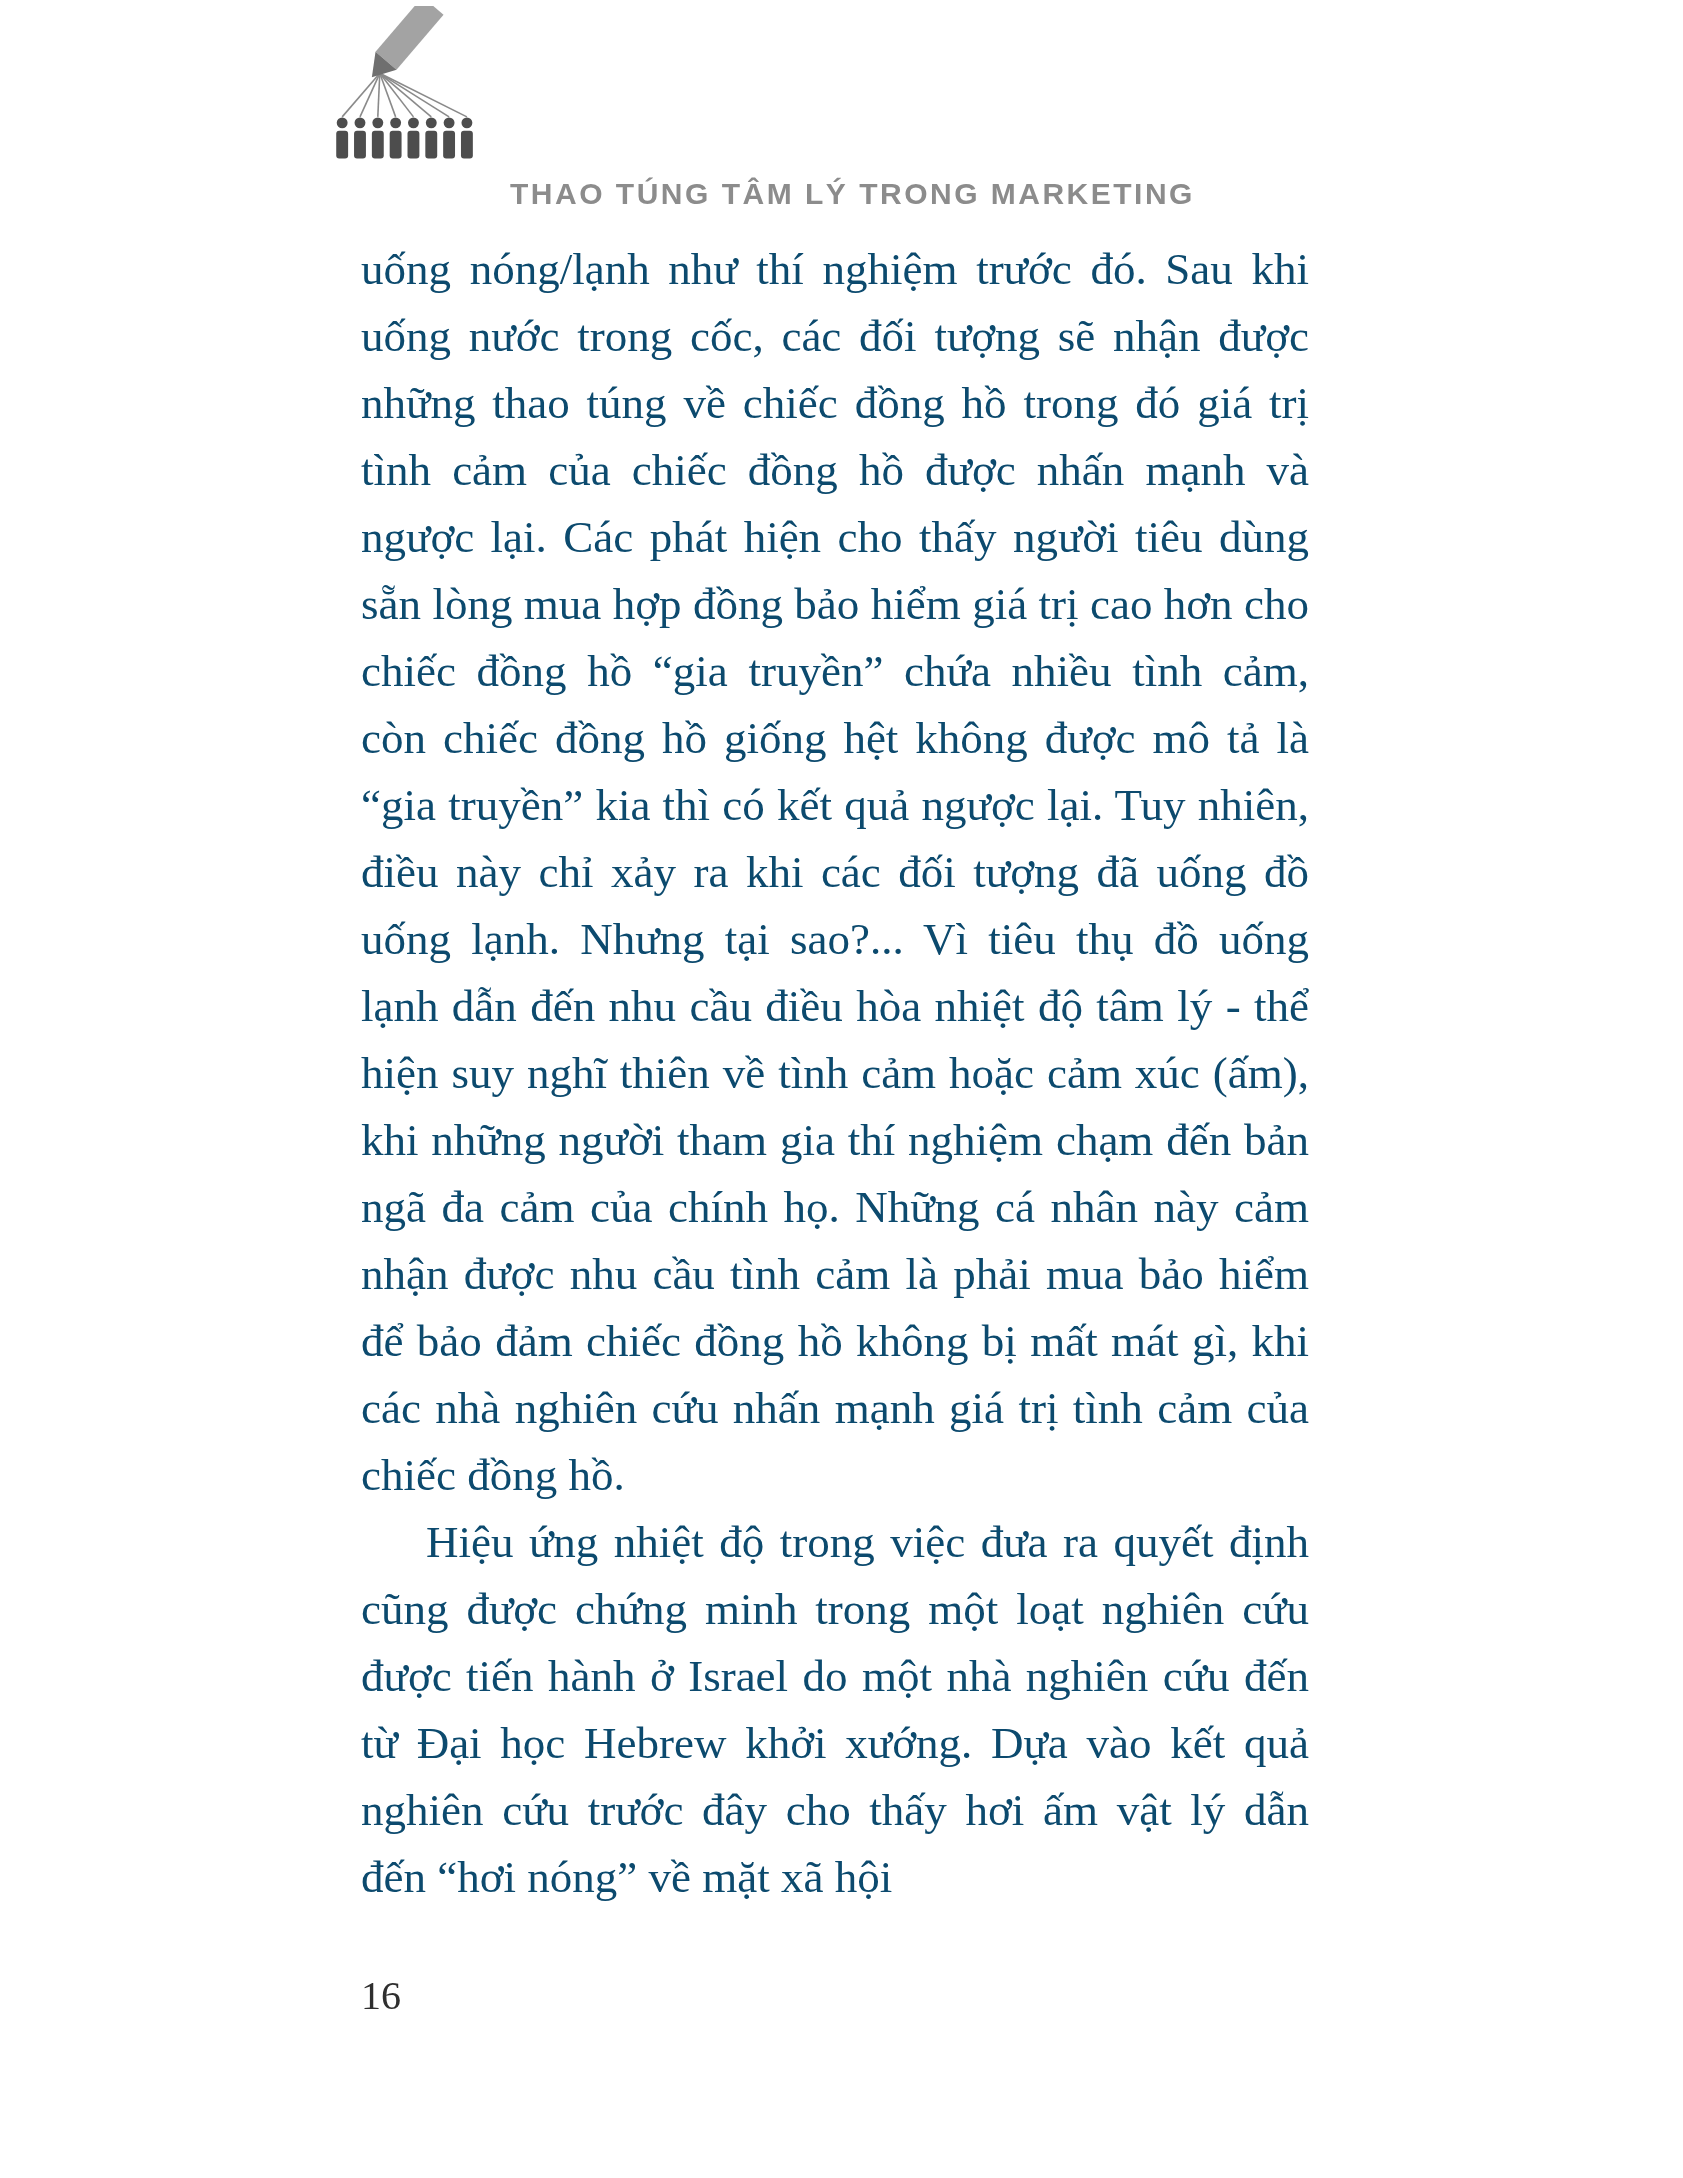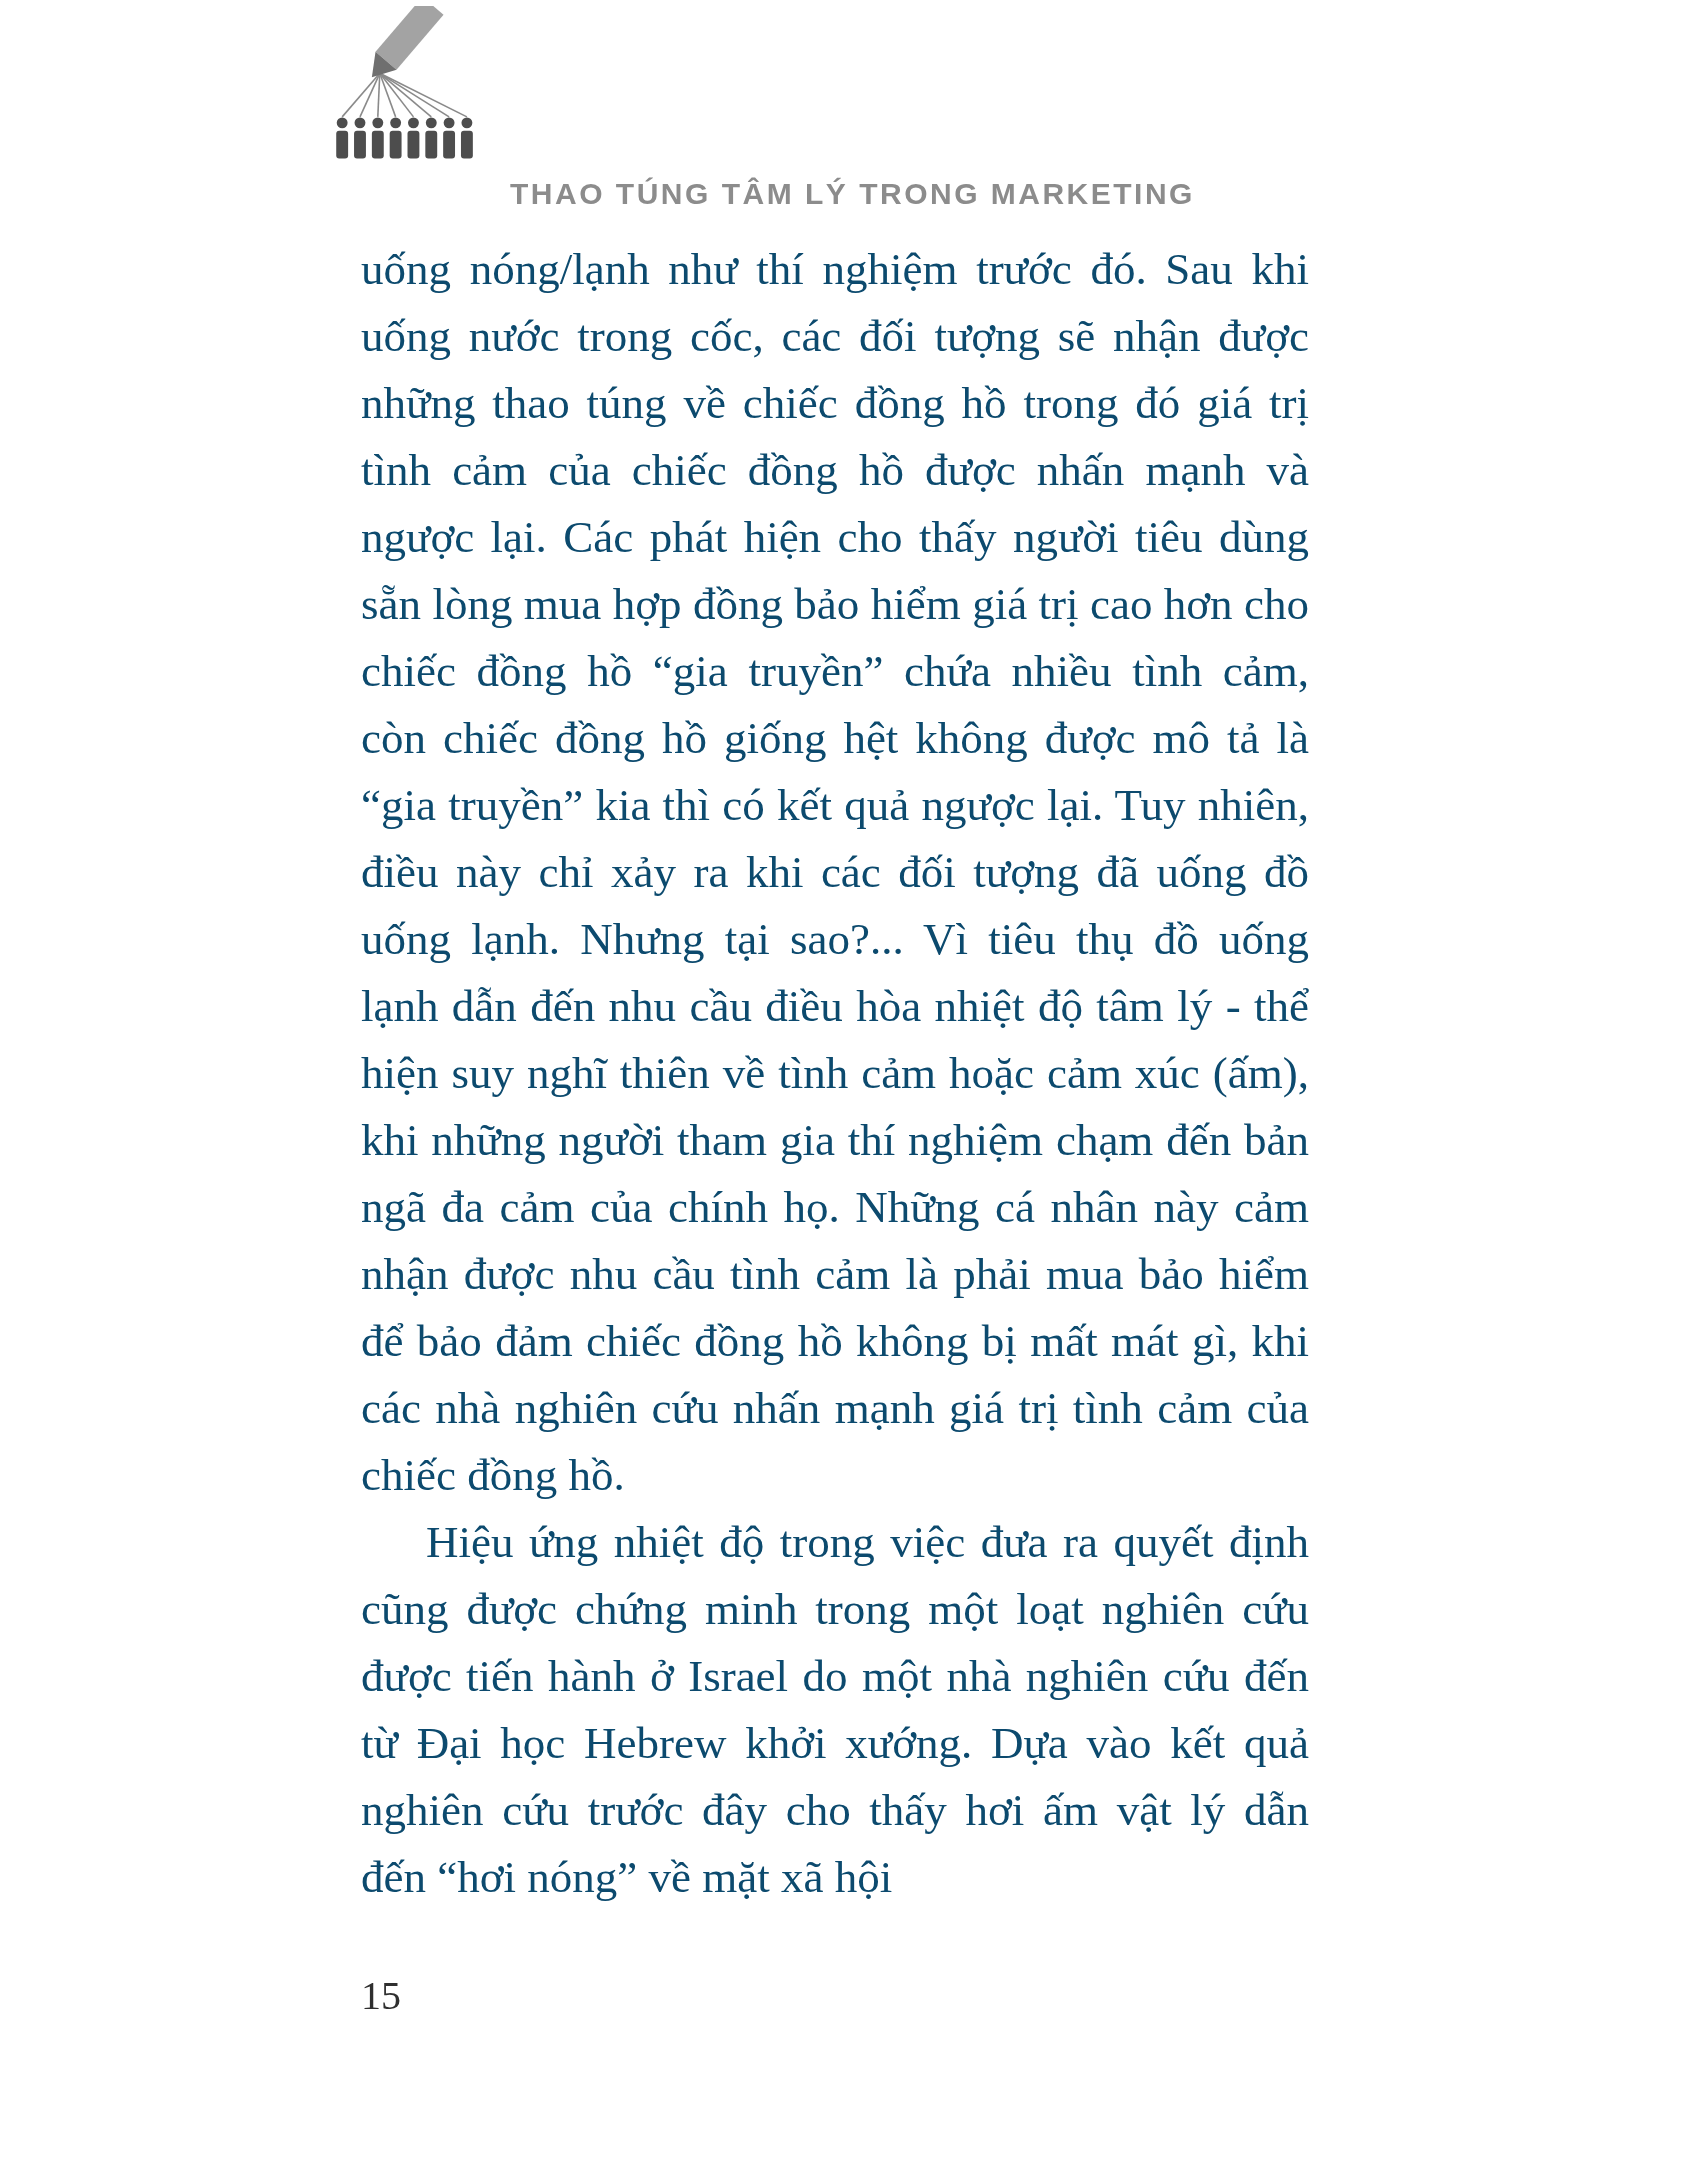--- a/index.html
+++ b/index.html
@@ -123,16 +123,16 @@
     </g>
   </svg>
 
   <div class="running-head">THAO TÚNG TÂM LÝ TRONG MARKETING</div>
 
   <div class="content">
     <p>uống nóng/lạnh như thí nghiệm trước đó. Sau khi uống nước trong cốc, các đối tượng sẽ nhận được những thao túng về chiếc đồng hồ trong đó giá trị tình cảm của chiếc đồng hồ được nhấn mạnh và ngược lại. Các phát hiện cho thấy người tiêu dùng sẵn lòng mua hợp đồng bảo hiểm giá trị cao hơn cho chiếc đồng hồ “gia truyền” chứa nhiều tình cảm, còn chiếc đồng hồ giống hệt không được mô tả là “gia truyền” kia thì có kết quả ngược lại. Tuy nhiên, điều này chỉ xảy ra khi các đối tượng đã uống đồ uống lạnh. Nhưng tại sao?... Vì tiêu thụ đồ uống lạnh dẫn đến nhu cầu điều hòa nhiệt độ tâm lý - thể hiện suy nghĩ thiên về tình cảm hoặc cảm xúc (ấm), khi những người tham gia thí nghiệm chạm đến bản ngã đa cảm của chính họ. Những cá nhân này cảm nhận được nhu cầu tình cảm là phải mua bảo hiểm để bảo đảm chiếc đồng hồ không bị mất mát gì, khi các nhà nghiên cứu nhấn mạnh giá trị tình cảm của chiếc đồng hồ.</p>
     <p>Hiệu ứng nhiệt độ trong việc đưa ra quyết định cũng được chứng minh trong một loạt nghiên cứu được tiến hành ở Israel do một nhà nghiên cứu đến từ Đại học Hebrew khởi xướng. Dựa vào kết quả nghiên cứu trước đây cho thấy hơi ấm vật lý dẫn đến “hơi nóng” về mặt xã hội</p>
   </div>
 
-  <div class="page-number">15</div>
+  <div class="page-number">16</div>
 
 </div>
 
 
 </body></html>

